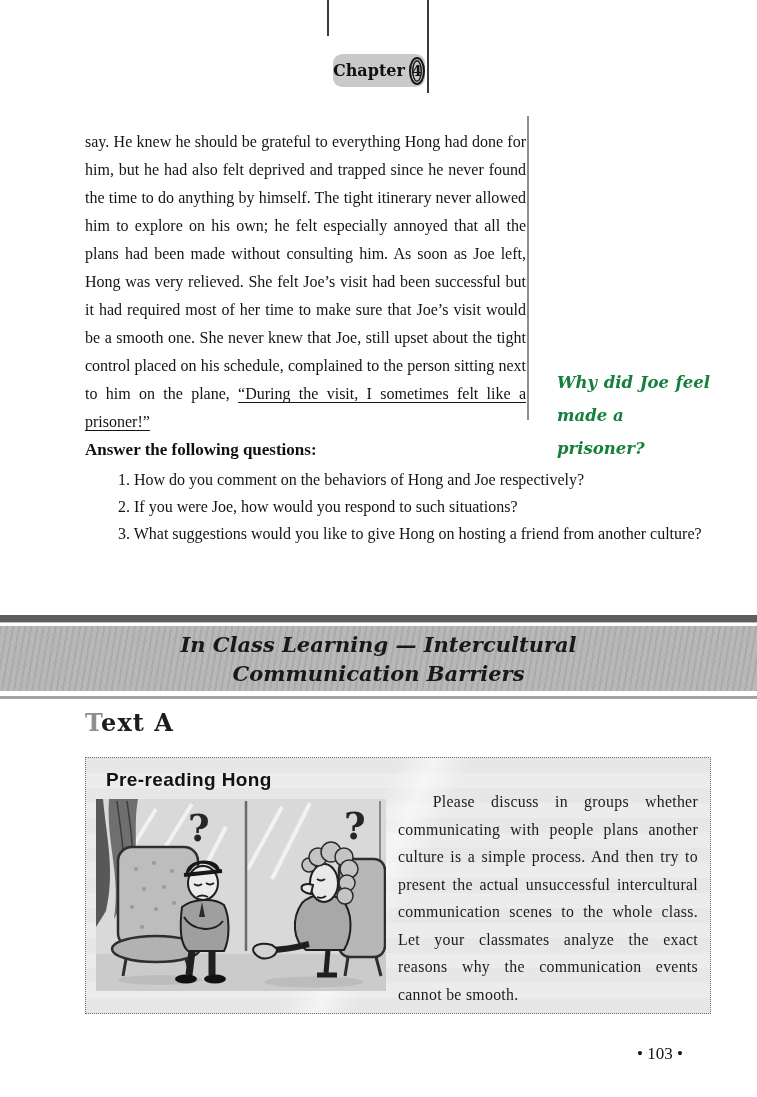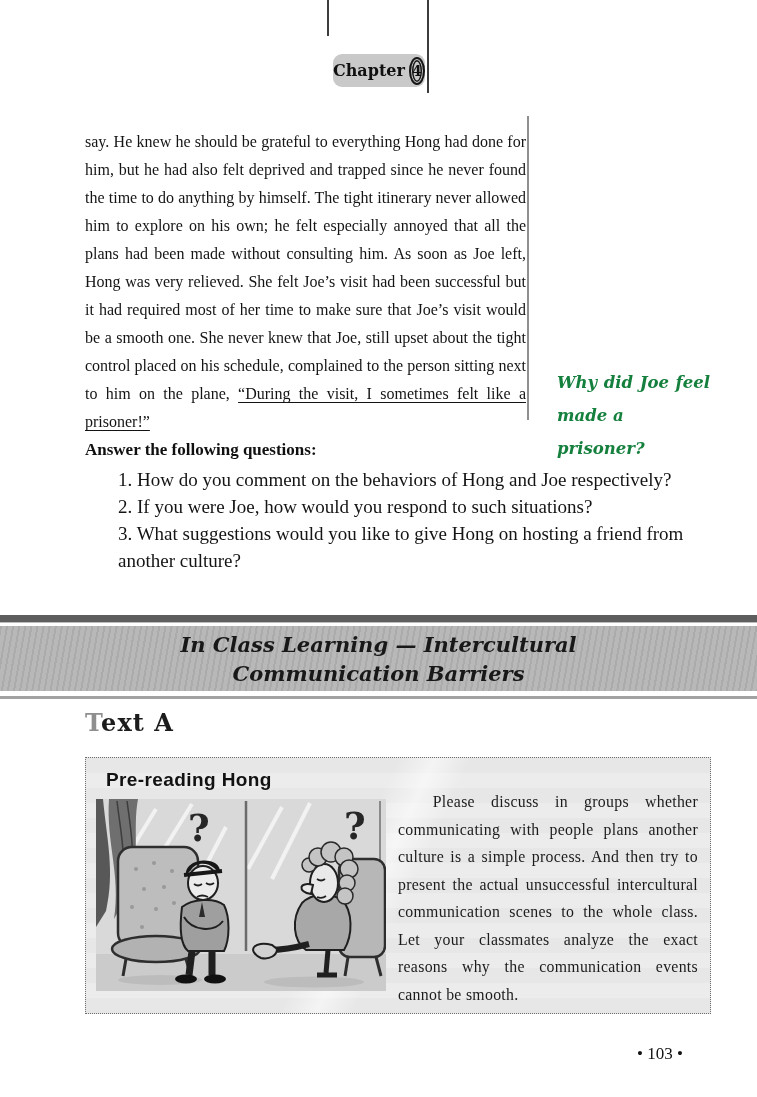--- a/index.html
+++ b/index.html
@@ -24,21 +24,21 @@
         text-align:justify;color:#141414;}
   .story .ul{text-decoration:underline;text-underline-offset:3px;text-decoration-thickness:1.2px;}
   .vrule{position:absolute;left:527px;top:116px;width:1.5px;height:304px;background:#8f8f8f;}
   .margin-note{position:absolute;left:557px;top:366px;width:153px;
         font-family:"DejaVu Serif",serif;font-weight:bold;font-style:italic;
         font-size:16.5px;line-height:33px;color:#15803d;}
   .margin-note .mn1{text-align:justify;text-align-last:justify;}
 
   
   .q-heading{position:absolute;left:85px;top:440px;font-weight:bold;font-size:17px;color:#101010;}
-  .q-list{position:absolute;left:118px;top:466px;width:600px;font-size:19px;color:#141414;}
+  .q-list{position:absolute;left:118px;top:466px;width:600px;font-size:16px;color:#141414;}
   .q-item{line-height:27px;}
 
   
   .banner-darkbar{position:absolute;left:0;top:615px;width:757px;height:7px;background:#5e5e5e;
         box-shadow:0 1px 0 #bdbdbd;}
   .banner-band{position:absolute;left:0;top:626px;width:757px;height:65px;background-color:#b4b4b4;
         background-image:repeating-linear-gradient(100deg, rgba(0,0,0,0.05) 0 2px, rgba(255,255,255,0.06) 2px 6px);
         display:flex;flex-direction:column;align-items:center;justify-content:center;
         font-family:"DejaVu Serif",serif;font-weight:bold;font-size:21px;line-height:29px;color:#181818;font-style:italic;}
   .banner-thinline{position:absolute;left:0;top:696px;width:757px;height:2.5px;background:#a2a2a2;}

